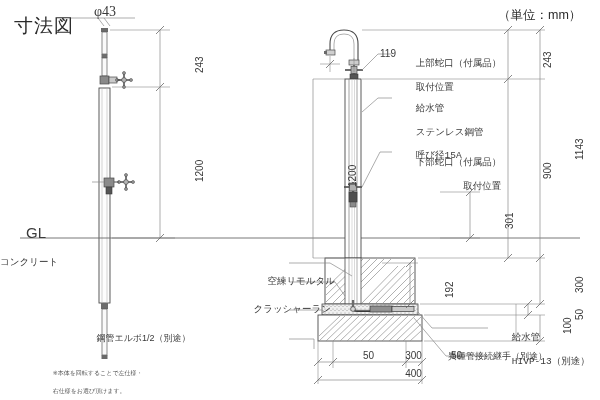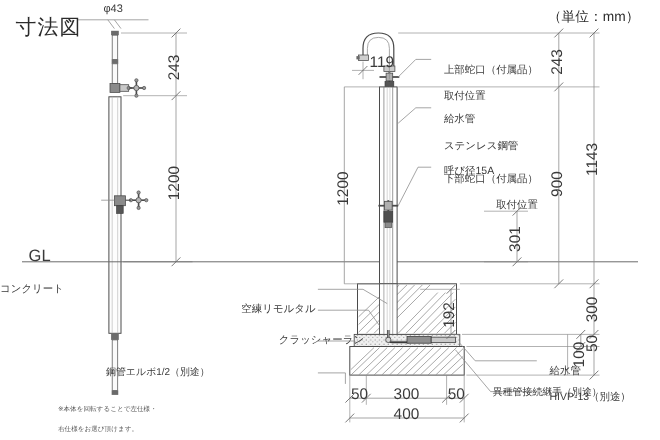--- a/index.html
+++ b/index.html
@@ -7,25 +7,25 @@
     width:600px;height:400px;position:relative;overflow:hidden;
     font-family:"Liberation Sans","DejaVu Sans",sans-serif;
     color:#333333;
   }
   #root{position:absolute;left:0;top:0;width:600px;height:400px;}
   svg#drawing{position:absolute;left:0;top:0;width:600px;height:400px;}
 
   .txt{position:absolute;white-space:pre;color:#3a3a3a;line-height:1.25;}
   .title{font-size:19px;letter-spacing:1px;color:#2b2b2b;}
   .unit{font-size:12.5px;color:#2b2b2b;}
-  .lbl{font-size:9.5px;}
+  .lbl{font-size:9.5px;font-family:Liberation Mono, monospace;}
   .lbl-s{font-size:9px;}
-  .dim{font-size:14px;color:#3a3a3a;}
+  .dim{font-size:10px;color:#3a3a3a;margin-left:44px;}
   .gl{font-size:15px;color:#3a3a3a;}
-  .phi{font-size:10px;color:#3a3a3a;}
+  .phi{font-size:14px;color:#3a3a3a;font-family:Liberation Serif, serif;}
   .note{font-size:6px;color:#555555;line-height:1.5;}
   .rot90{writing-mode:vertical-rl;text-orientation:mixed;transform:rotate(180deg);}
 </style>
 </head>
 <body>
 
 <div id="root">
 
   <svg id="drawing" viewBox="0 0 600 400">
     <defs>
@@ -299,21 +299,21 @@
     <span>ステンレス鋼管</span><br>
     <span>呼び径15A</span>
   </div>
 
   <div class="txt lbl" style="left:393px;top:145px;text-align:right;">
     <span>下部蛇口（付属品）</span><br>
     <span>取付位置</span>
   </div>
 
   <div class="txt lbl" style="left:0px;top:257px;width:287px;text-align:left;">コンクリート</div>
-  <div class="txt lbl" style="left:0px;top:276px;width:287px;text-align:right;">空練リモルタル</div>
+  <div class="txt lbl" style="left:0px;top:276px;width:287px;text-align:right;padding-left:48px;">空練リモルタル</div>
   <div class="txt lbl" style="left:0px;top:304px;width:287px;text-align:right;padding-left:44px;">クラッシャーラン</div>
   <div class="txt lbl-s" style="left:0px;top:333px;width:287px;text-align:center;">鋼管エルボ1/2（別途）</div>
 
   <div class="txt lbl" style="left:489px;top:320px;">
     <span>給水管</span><br>
     <span>HIVP-13（別途）</span>
   </div>
   <div class="txt lbl-s" style="left:448px;top:351px;text-align:center;">異種管接続継手（別途）</div>
 
   <div class="txt note" style="left:46px;top:360px;">

